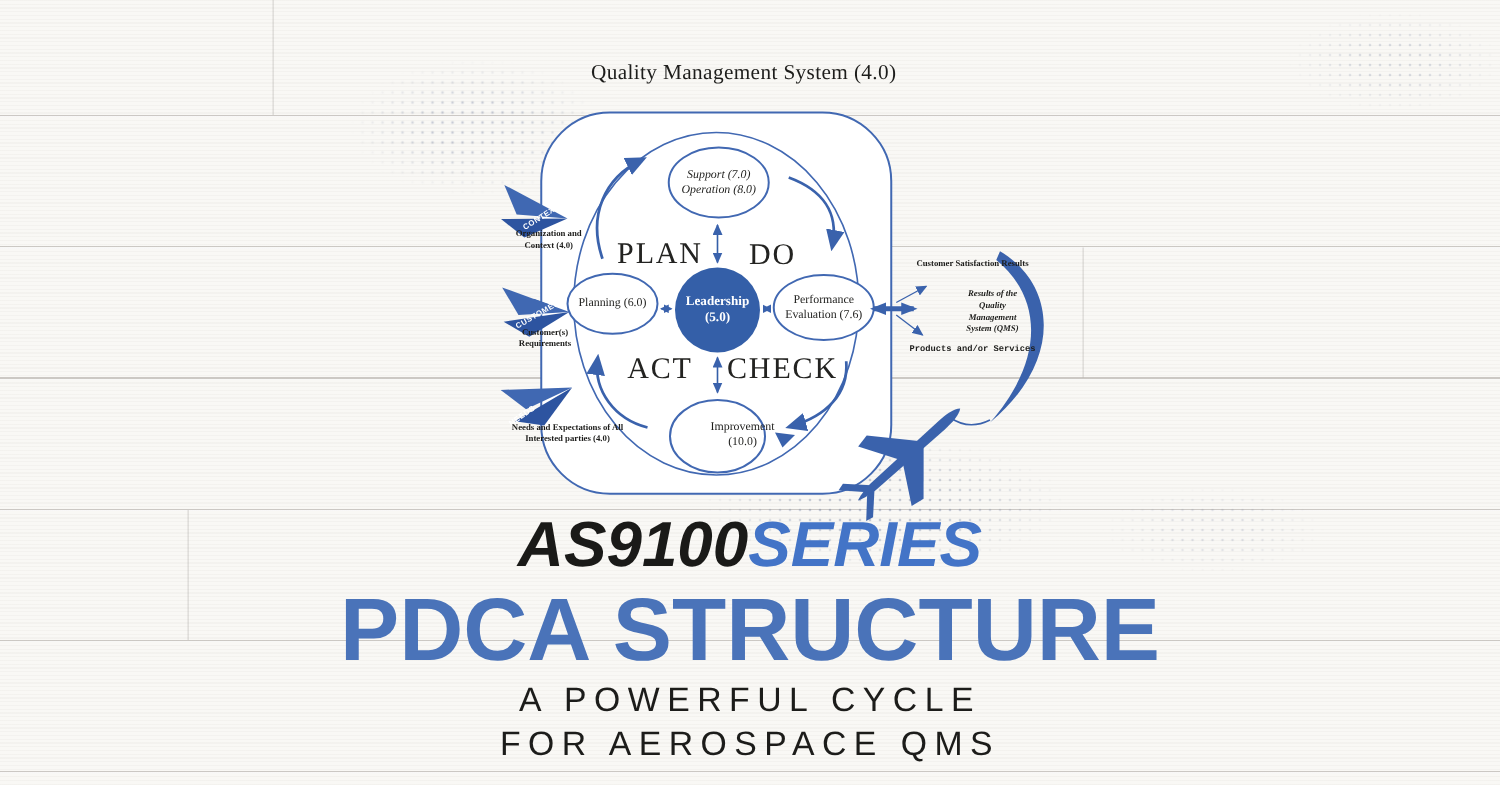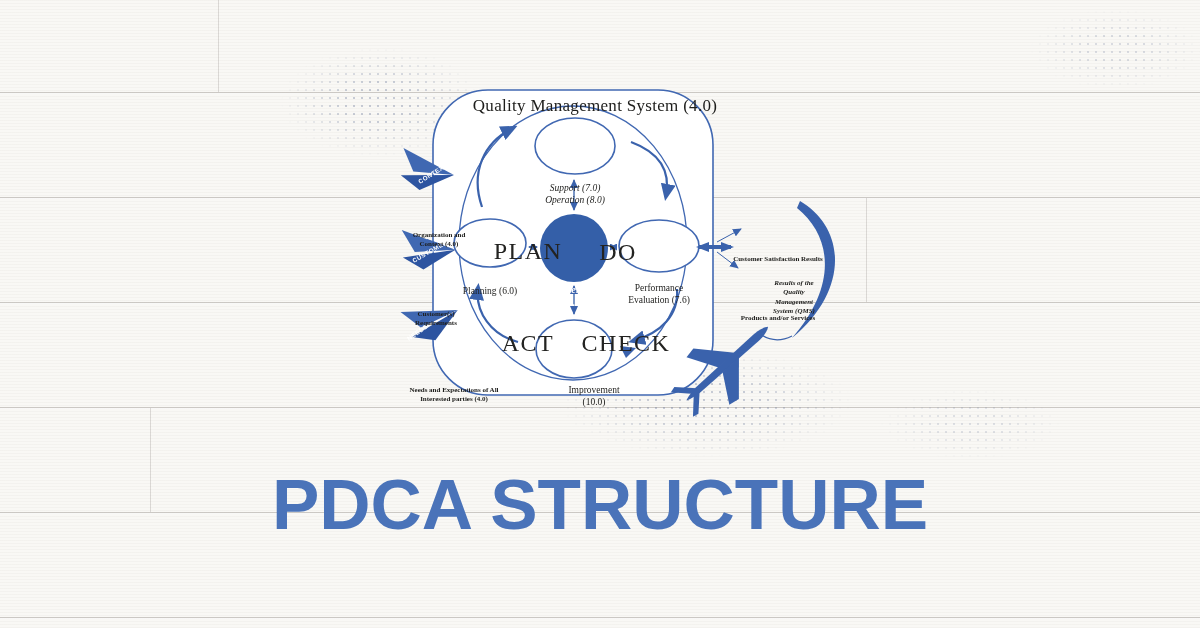--- a/index.html
+++ b/index.html
@@ -17,40 +17,40 @@
     background-image:radial-gradient(rgba(92,108,145,0.32) 1.1px, rgba(0,0,0,0) 1.3px);
     background-size:8px 8px;
     -webkit-mask-image:radial-gradient(ellipse closest-side at 50% 50%, #000 35%, transparent 98%);
             mask-image:radial-gradient(ellipse closest-side at 50% 50%, #000 35%, transparent 98%);
   }
   .dots-a{left:278px;top:46px;width:205px;height:112px;}
   .dots-b{left:556px;top:348px;width:300px;height:110px;}
   .dots-c{left:1028px;top:8px;width:175px;height:82px;opacity:.65;}
   .dots-d{left:878px;top:388px;width:185px;height:72px;opacity:.55;}
   .dsvg{position:absolute;left:0;top:0;pointer-events:none;}
-  .lbl{position:absolute;font-family:"Liberation Serif",serif;color:#1d1d1b;text-align:center;white-space:pre-line;margin-top:48px;}
+  .lbl{position:absolute;font-family:"Liberation Serif",serif;color:#1d1d1b;text-align:center;white-space:pre-line;}
   .qms-title{left:395px;top:48px;width:400px;font-size:17px;letter-spacing:.3px;}
   .node{font-size:9.5px;line-height:1.3;}
   .node-support{left:525px;top:134px;width:100px;font-style:italic;}
   .node-planning{left:440px;top:237px;width:100px;}
   .node-performance{left:609px;top:234px;width:100px;}
   .node-improvement{left:544px;top:336px;width:100px;text-align:center;}
-  .node-leadership{left:524px;top:235px;width:100px;color:#ffffff;font-weight:700;font-size:10.5px;line-height:1.25;font-style:italic;}
+  .node-leadership{left:524px;top:235px;width:100px;color:#ffffff;font-weight:700;font-size:10.5px;line-height:1.25;}
   .quad{font-size:24px;letter-spacing:1.5px;color:#232321;}
   .quad-plan{left:478px;top:190px;width:100px;}
   .quad-do{left:568px;top:191px;width:100px;}
   .quad-act{left:478px;top:282px;width:100px;}
   .quad-check{left:576px;top:282px;width:100px;}
   .tiny{font-size:7px;font-weight:700;line-height:1.35;text-align:center;}
   .in-1{left:403px;top:183px;width:72px;}
   .in-2{left:400px;top:262px;width:72px;}
   .in-3{left:398px;top:338px;width:112px;}
   .out-1{left:722px;top:207px;width:112px;}
   .out-2{left:758px;top:231px;width:72px;font-style:italic;}
-  .out-3{left:722px;top:266px;width:112px;}
+  .out-3{left:722px;top:276px;width:112px;font-family:Liberation Mono, monospace;}
   .brand-line{position:absolute;left:0;top:406px;width:1200px;text-align:center;
     font-style:italic;font-weight:700;font-size:51px;letter-spacing:0px;color:#1a1a18;}
   .brand-blue{color:#4374c7;}
   .pdca-line{position:absolute;left:0;top:464px;width:1200px;text-align:center;
     font-weight:700;font-size:71px;letter-spacing:0px;color:#4a73b9;}
   .subtitle{position:absolute;left:0;top:543px;width:1200px;text-align:center;
     font-size:27px;letter-spacing:6px;line-height:35px;color:#1c1c1a;font-weight:500;white-space:pre-line;}
 </style>
 </head>
 <body>
@@ -159,15 +159,18 @@
   <div class="lbl tiny in-3">Needs and Expectations of All
 Interested parties (4.0)</div>
 
   <div class="lbl tiny out-1">Customer Satisfaction Results</div>
   <div class="lbl tiny out-2">Results of the
 Quality
 Management
 System (QMS)</div>
   <div class="lbl tiny out-3">Products and/or Services</div>
 
+  <div class="brand-line"><span>AS9100</span><span class="brand-blue">SERIES</span></div>
   <div class="pdca-line">PDCA STRUCTURE</div>
+  <div class="subtitle">A POWERFUL CYCLE
+FOR AEROSPACE QMS</div>
 
 </div>
 
 </body></html>

